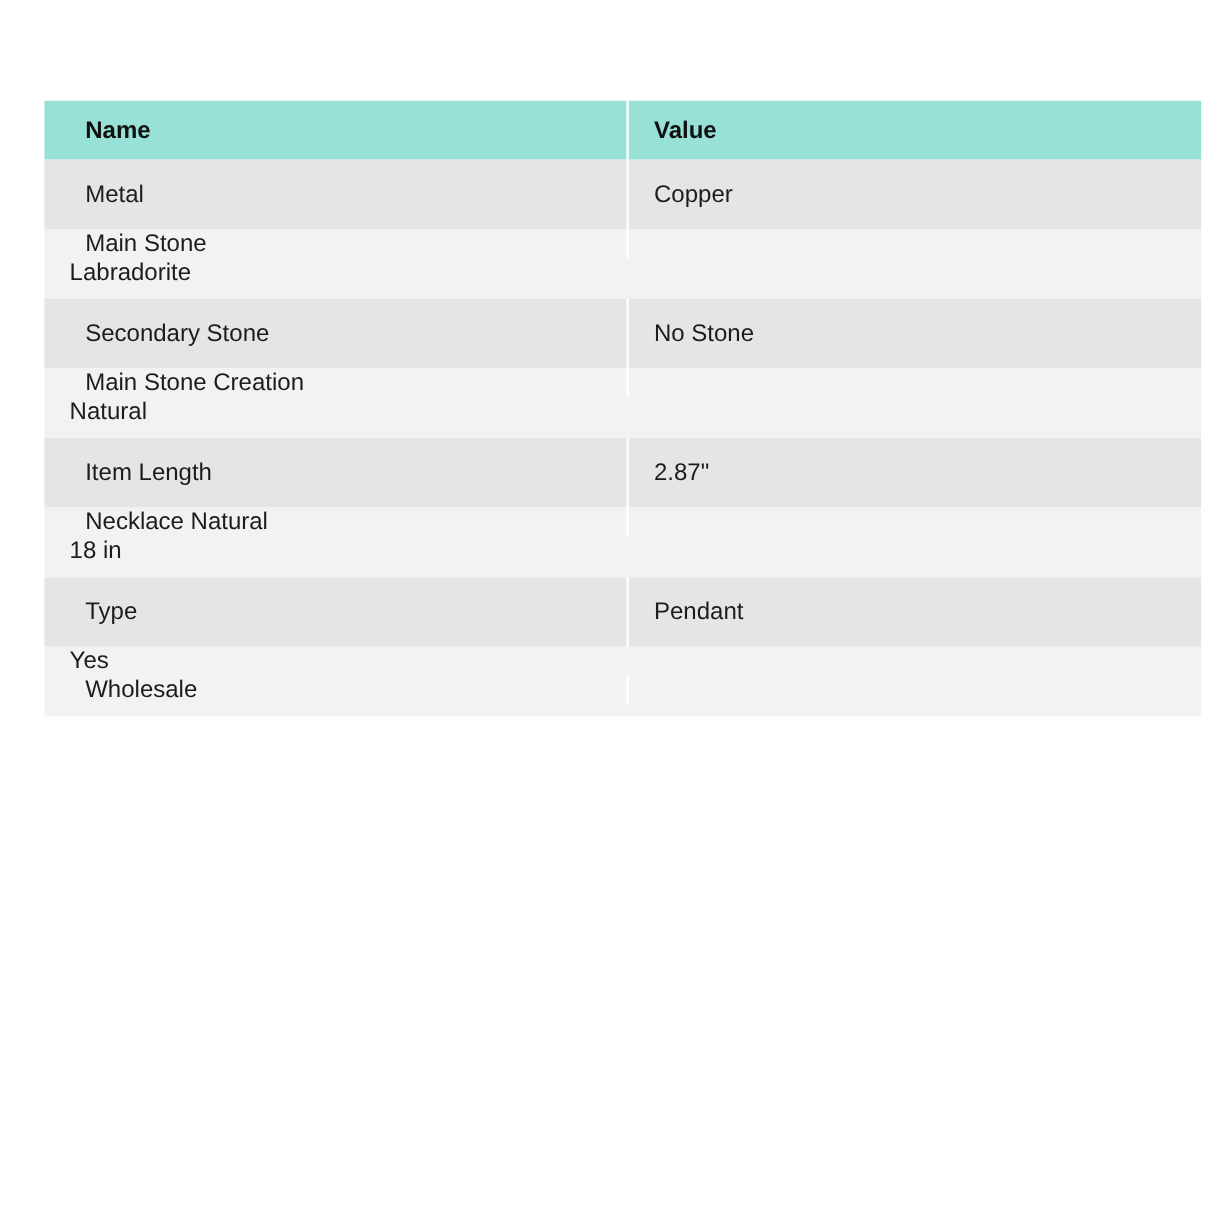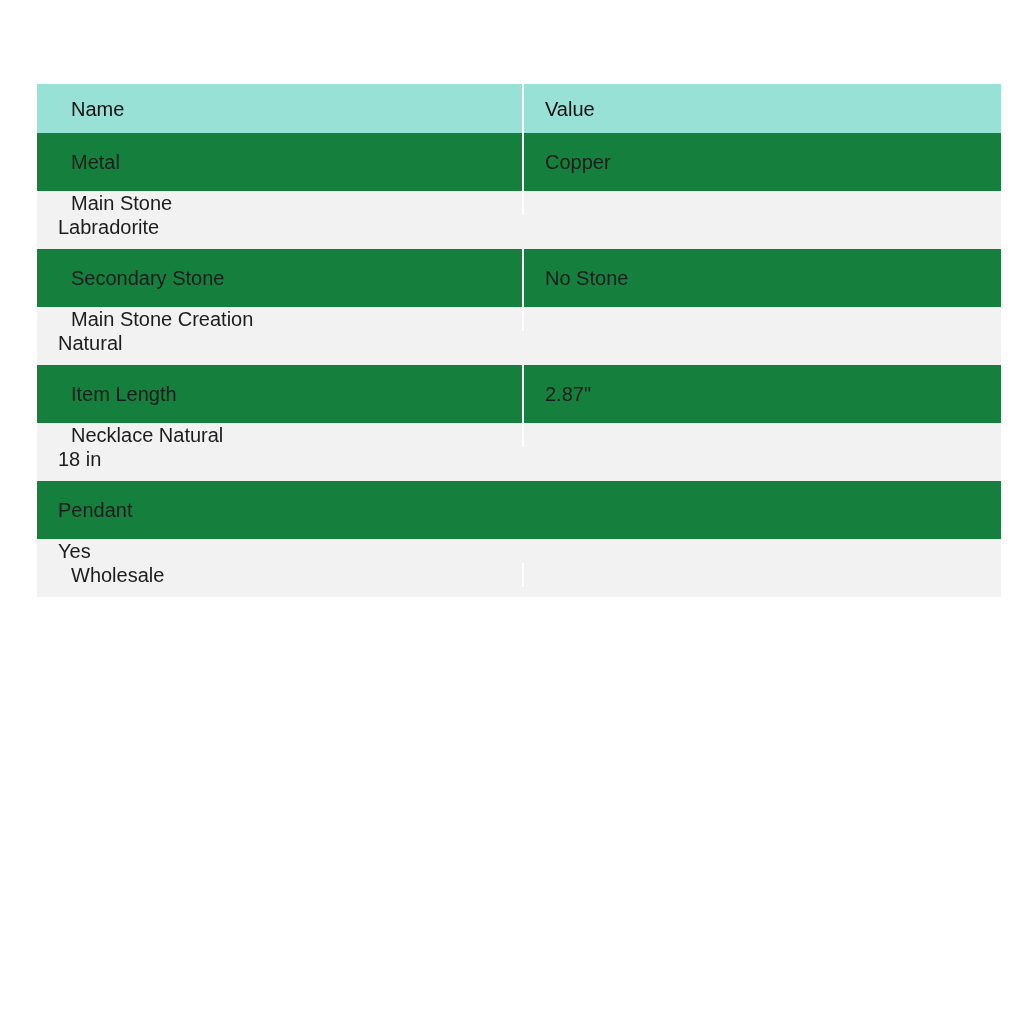--- a/index.html
+++ b/index.html
@@ -29,21 +29,21 @@
 
   .table-header {
     display: flex;
     height: 49px;
     background: #98e1d6;
   }
 
   .table-row {
     display: flex;
     height: 58px;
-    background: #15803d;
+    background: #e5e5e5;
   }
 
   .table-row.alt {
     background: #f2f2f2;
     flex-direction: column;
   }
 
   .cell {
     display: flex;
     align-items: center;
@@ -57,21 +57,21 @@
     padding-left: 34px;
     border-right: 2px solid #ffffff;
   }
 
   .cell.value-col {
     width: 396px;
     padding-left: 21px;
   }
 
   .table-header .cell {
-    font-weight: 400;
+    font-weight: 700;
     color: #111111;
   }
 </style>
 </head>
 <body>
 
 <div class="page">
 
   <div class="spec-table">
 
@@ -105,20 +105,21 @@
     <div class="cell name-col">Item Length</div>
     <div class="cell value-col">2.87"</div>
   </div>
 
   <div class="table-row alt">
     <div class="cell name-col">Necklace Natural</div>
     <div class="cell value-col">18 in</div>
   </div>
 
   <div class="table-row">
+    <div class="cell name-col">Type</div>
     <div class="cell value-col">Pendant</div>
   </div>
 
   <div class="table-row alt">
     <div class="cell value-col">Yes</div>
     <div class="cell name-col">Wholesale</div>
   </div>
 </div>
 
   </div>

